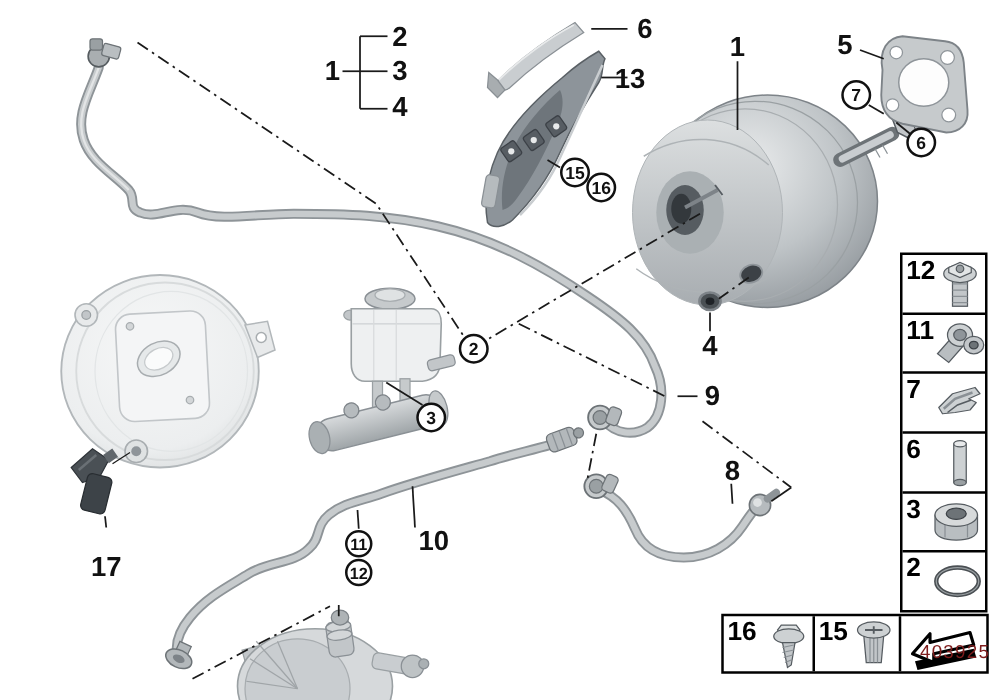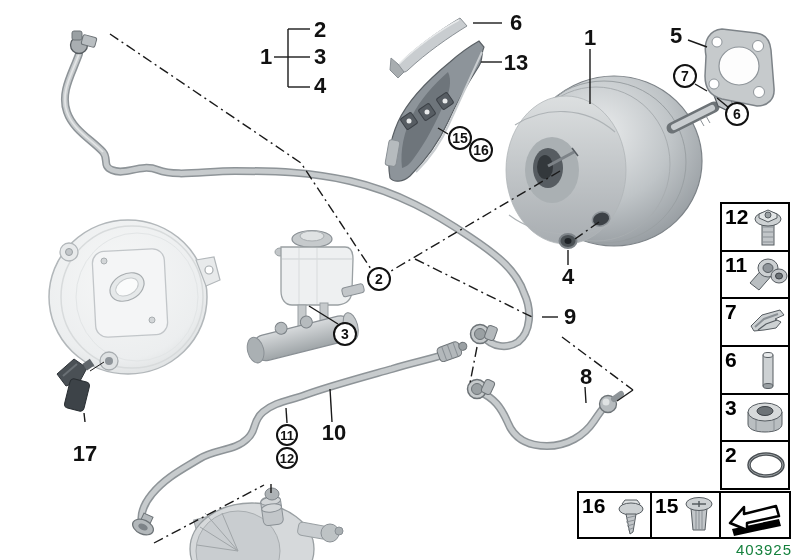--- a/index.html
+++ b/index.html
@@ -16,21 +16,21 @@
   .legend-col{position:absolute;left:720px;top:202px;width:70px;height:288px;
               box-sizing:border-box;border:2px solid #000;display:flex;flex-direction:column;background:#fff;}
   .legend-cell{position:relative;flex:1;border-top:2px solid #000;}
   .legend-cell:first-child{border-top:none;}
   .legend-row{position:absolute;left:577px;top:491px;width:214px;height:48px;
               box-sizing:border-box;border:2px solid #000;display:flex;background:#fff;}
   .legend-rcell{position:relative;box-sizing:border-box;border-left:2px solid #000;}
   .legend-rcell:first-child{border-left:none;}
   .legend-num{position:absolute;left:3px;top:2px;font-weight:bold;font-size:21px;color:#000;line-height:1;}
   .legend-icon{position:absolute;right:0;top:1px;}
-  .docnum{position:absolute;left:736px;top:541px;font-size:15px;color:#15803d;letter-spacing:1px;}
+  .docnum{position:absolute;left:736px;top:513px;font-size:15px;color:#7f1d1d;letter-spacing:1px;}
 </style>
 </head>
 <body>
 
 <div id="stage">
 
 <svg id="art" width="800" height="560" viewBox="0 0 800 560">
   <defs>
     <radialGradient id="gB" cx="42%" cy="33%" r="75%">
       <stop offset="0%" stop-color="#e9ebec"></stop>
@@ -259,27 +259,27 @@
     <line x1="562" y1="337" x2="633" y2="390"></line>
     <line x1="154" y1="543" x2="264" y2="485"></line>
   </g>
 </svg>
 
 <div class="lbl" style="left:266px;top:57px">1</div>
 <div class="lbl" style="left:320px;top:30px">2</div>
 <div class="lbl" style="left:320px;top:57px">3</div>
 <div class="lbl" style="left:320px;top:86px">4</div>
 <div class="lbl" style="left:516px;top:23px">6</div>
-<div class="lbl" style="left:516px;top:63px">13</div>
+<div class="lbl" style="left:504px;top:63px">13</div>
 <div class="lbl" style="left:590px;top:38px">1</div>
 <div class="lbl" style="left:676px;top:36px">5</div>
 <div class="lbl" style="left:568px;top:277px">4</div>
 <div class="lbl" style="left:570px;top:317px">9</div>
 <div class="lbl" style="left:586px;top:377px">8</div>
-<div class="lbl" style="left:334px;top:433px">10</div>
+<div class="lbl" style="left:347px;top:433px">10</div>
 <div class="lbl" style="left:85px;top:454px">17</div>
 
 <div class="clbl" style="left:685px;top:76px">7</div>
 <div class="clbl" style="left:737px;top:114px">6</div>
 <div class="clbl" style="left:460px;top:138px">15</div>
 <div class="clbl" style="left:481px;top:150px">16</div>
 <div class="clbl" style="left:379px;top:279px">2</div>
 <div class="clbl" style="left:345px;top:334px">3</div>
 <div class="clbl small" style="left:287px;top:435px">11</div>
 <div class="clbl small" style="left:287px;top:458px">12</div>

